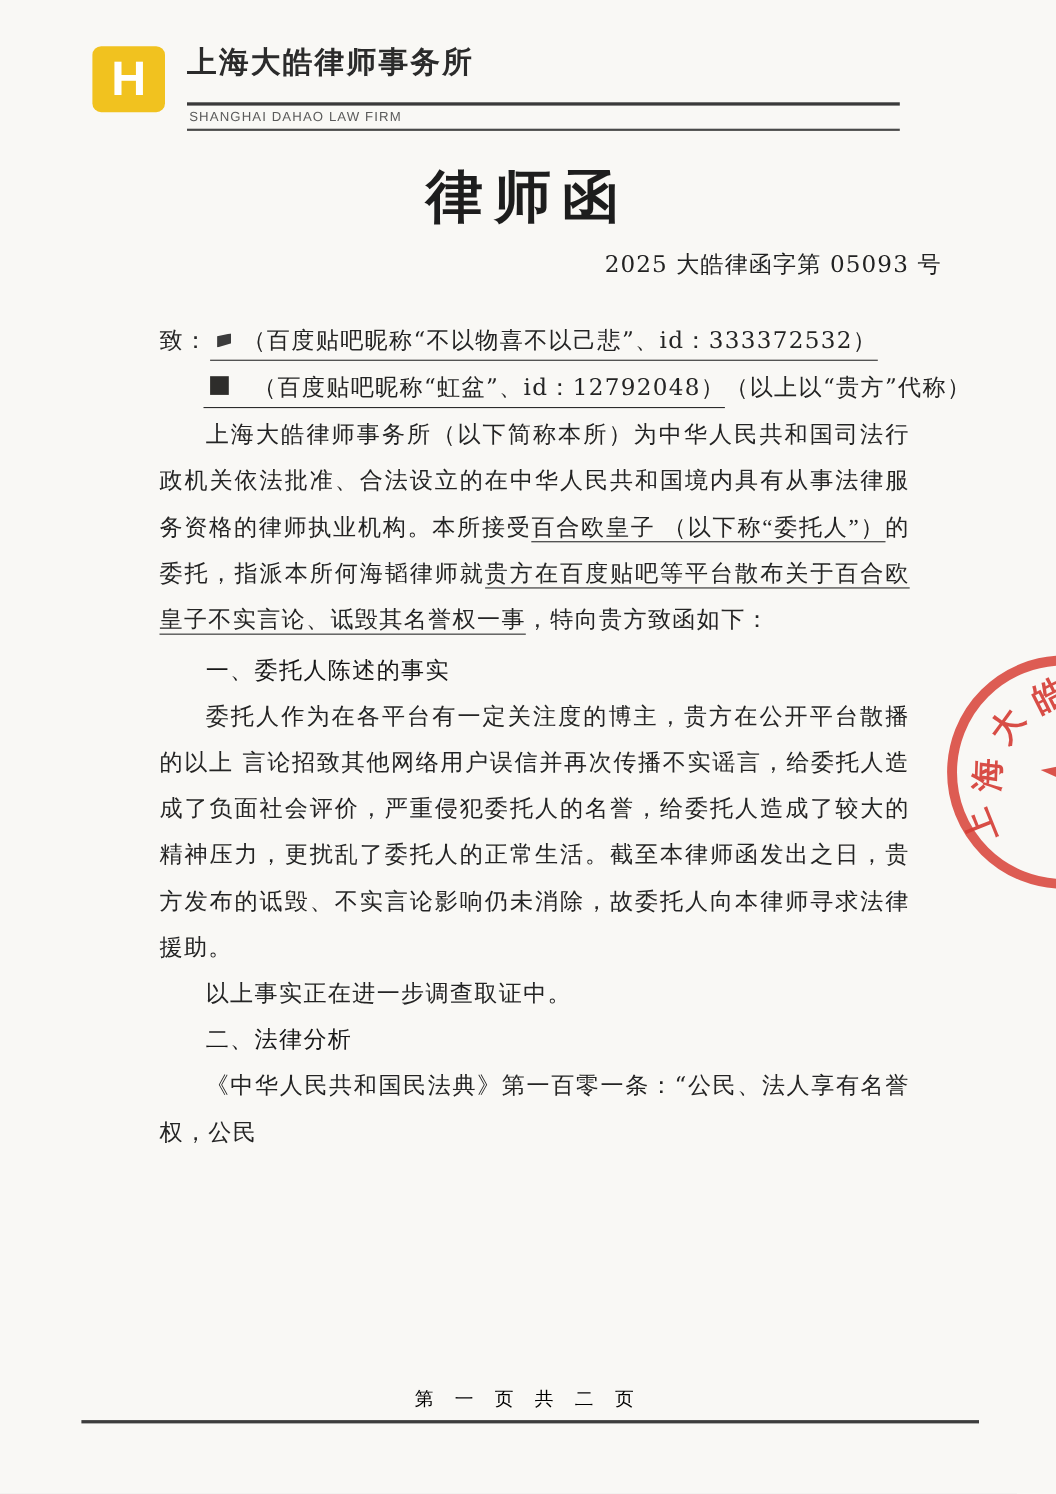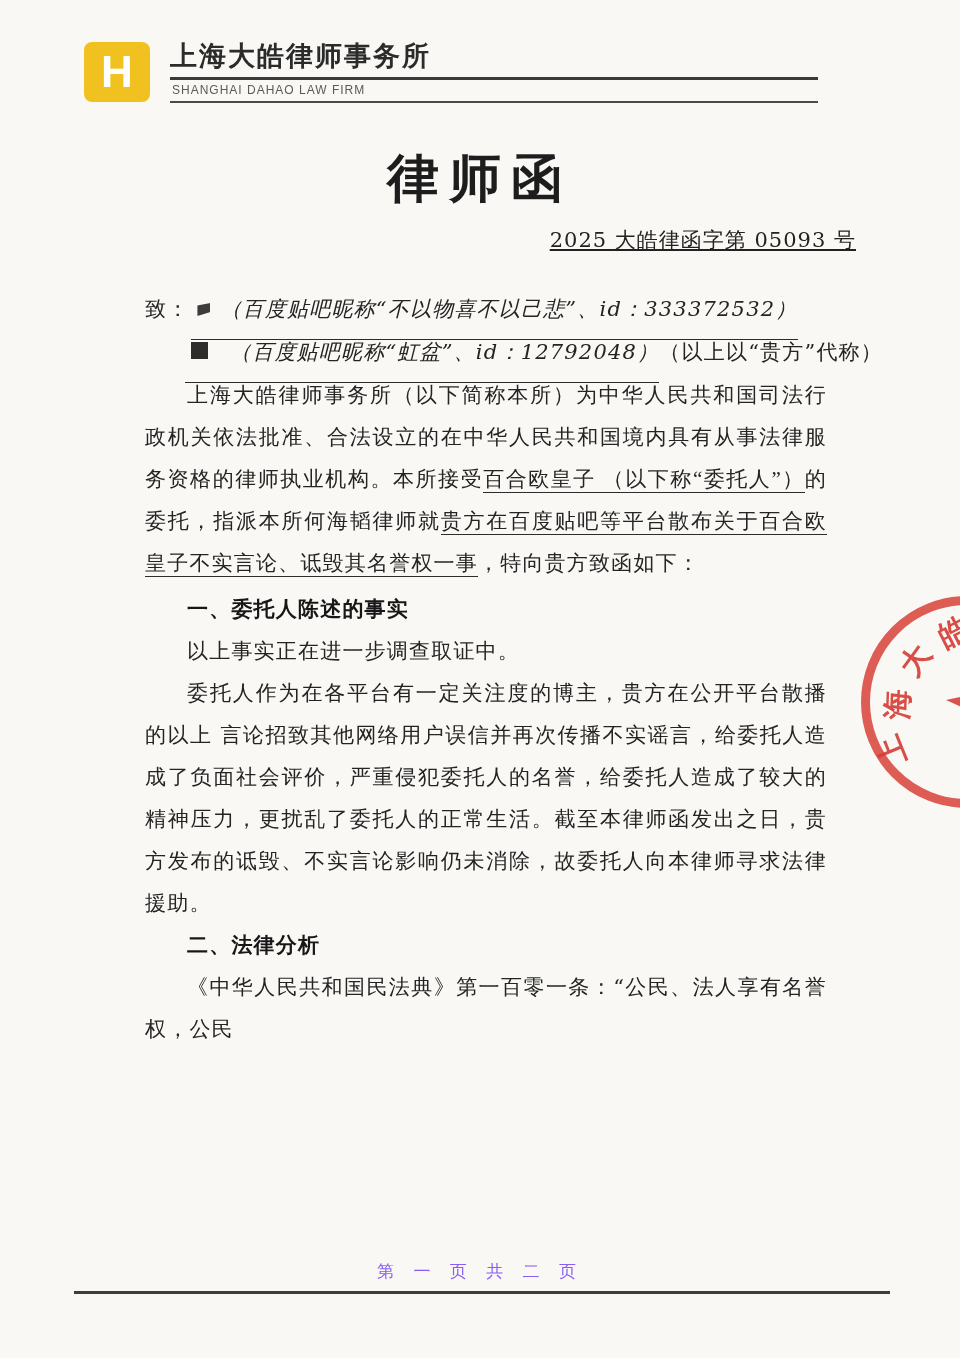--- a/index.html
+++ b/index.html
@@ -15,60 +15,59 @@
     position:absolute; left:4px; top:4px; width:66px; height:60px;
     background:#f1c21f; border-radius:8px; display:flex; align-items:center; justify-content:center;
   }
   .logo span {
     color:#ffffff; font-family:"Liberation Sans",sans-serif; font-weight:bold;
     font-size:44px; line-height:1;
   }
   .firm-block { margin-left:90px; }
   .firm-cn {
     font-family:"Liberation Sans",sans-serif; font-size:27px; letter-spacing:2px;
-    color:#2b2b2b; font-weight:bold; padding-bottom:2px;
+    color:#2b2b2b; font-weight:bold; padding-bottom:18px;
   }
   .rule-1 { height:3px; background:#3a3a3a; margin-top:1px; }
   .firm-en {
     font-family:"Liberation Sans",sans-serif; font-size:12px; color:#5a5a5a;
     letter-spacing:1px; padding:3px 0 4px 2px;
   }
   .rule-2 { height:2px; background:#4a4a4a; }
   
   .doc-title {
     position:absolute; top:144px; left:0; width:100%; text-align:center;
     font-size:52px; font-weight:bold; letter-spacing:10px; color:#1d1d1d;
   }
   .doc-ref {
     position:absolute; top:226px; right:104px; font-size:21px; color:#222;
     letter-spacing:1px;
-    text-decoration:underline;
   }
   
   .content {
     position:absolute; top:288px; left:145px; width:682px;
     font-size:21px; line-height:42px; letter-spacing:1.2px; text-align:justify;
   }
   .addr-line { position:relative; margin-bottom:1px; white-space:nowrap; }
-  .addr-line .u { border-bottom:1.6px solid #2c2c2c; padding-bottom:18px;font-style:italic; }
+  .addr-line .u { border-bottom:1.6px solid #2c2c2c; padding-bottom:6px; }
   .addr-prefix { margin-right:2px; }
   .addr-indent { display:inline-block; width:40px; }
   .redact { display:inline-block; vertical-align:baseline; margin:0 10px 0 6px; }
   .redact-1 { width:13px; height:13px; background:#3c3c3c; clip-path:polygon(0 100%,0 20%,100% 0,100% 70%); }
   .redact-2 { width:20px; height:12px; background:#9b9b98; clip-path:polygon(0 100%,45% 10%,100% 0,100% 100%); }
   .redact-3 { width:20px; height:11px; background:#55534f; }
   .redact-4 { width:17px; height:17px; background:#2e2d2b; margin-right:22px; }
   .para { text-indent:2em; }
   .para .u { border-bottom:1.6px solid #2c2c2c; padding-bottom:1px;font-family:Liberation Serif, serif; }
-  .sec-heading { text-indent:2em; font-weight:bold; color:#171717; }
+  .sec-heading { text-indent:2em; font-weight:normal; color:#171717; }
   .gap-s { height:4px; }
   
   .footer-text {
     position:absolute; top:1260px; left:0; width:100%; text-align:center;
-    font-size:17px; letter-spacing:7px; color:#8b5cf6;
+    font-size:17px; letter-spacing:7px; color:#000000;
   }
   .footer-rule { position:absolute; top:1291px; left:74px; width:816px; height:3px; background:#3d3d3d; }
   
   .seal {
     position:absolute; top:592px; left:853px; width:230px; height:222px;
     pointer-events:none;
   }
   .seal-ring {
     position:absolute; left:8px; top:4px; width:212px; height:212px;
     border:9px solid rgba(216,69,60,0.88); border-radius:50%;
@@ -113,22 +112,22 @@
     </div>
     <div class="addr-line">
       <span class="addr-indent"></span><span class="u"><span class="redact redact-4"></span><span>（百度贴吧昵称“虹盆”、id：12792048）</span></span><span>（以上以“贵方”代称）</span>
     </div>
 
     <p class="para"><span>上海大皓律师事务所（以下简称本所）为中华人民共和国司法行政机关依法批准、合法设立的在中华人民共和国境内具有从事法律服务资格的律师执业机构。本所接受</span><span class="u">百合欧皇子 （以下称“委托人”）</span><span>的委托，指派本所何海韬律师就</span><span class="u">贵方在百度贴吧等平台散布关于百合欧皇子不实言论、诋毁其名誉权一事</span><span>，特向贵方致函如下：</span></p>
 
     <div class="gap-s"></div>
 
     <div class="sec-heading">一、委托人陈述的事实</div>
+    <p class="para">委托人作为在各平台有一定关注度的博主，贵方在公开平台散播的以上 言论招致其他网络用户误信并再次传播不实谣言，给委托人造成了负面社会评价，严重侵犯委托人的名誉，给委托人造成了较大的精神压力，更扰乱了委托人的正常生活。截至本律师函发出之日，贵方发布的诋毁、不实言论影响仍未消除，故委托人向本律师寻求法律援助。</p>
     <p class="para">以上事实正在进一步调查取证中。</p>
-    <p class="para">委托人作为在各平台有一定关注度的博主，贵方在公开平台散播的以上 言论招致其他网络用户误信并再次传播不实谣言，给委托人造成了负面社会评价，严重侵犯委托人的名誉，给委托人造成了较大的精神压力，更扰乱了委托人的正常生活。截至本律师函发出之日，贵方发布的诋毁、不实言论影响仍未消除，故委托人向本律师寻求法律援助。</p>
 
     <div class="sec-heading">二、法律分析</div>
     <p class="para">《中华人民共和国民法典》第一百零一条：“公民、法人享有名誉权，公民</p>
   </div>
 
   <div class="seal">
     <div class="seal-ring"></div>
     <span class="seal-char c0">上</span>
     <span class="seal-char c1">海</span>
     <span class="seal-char c2">大</span>

